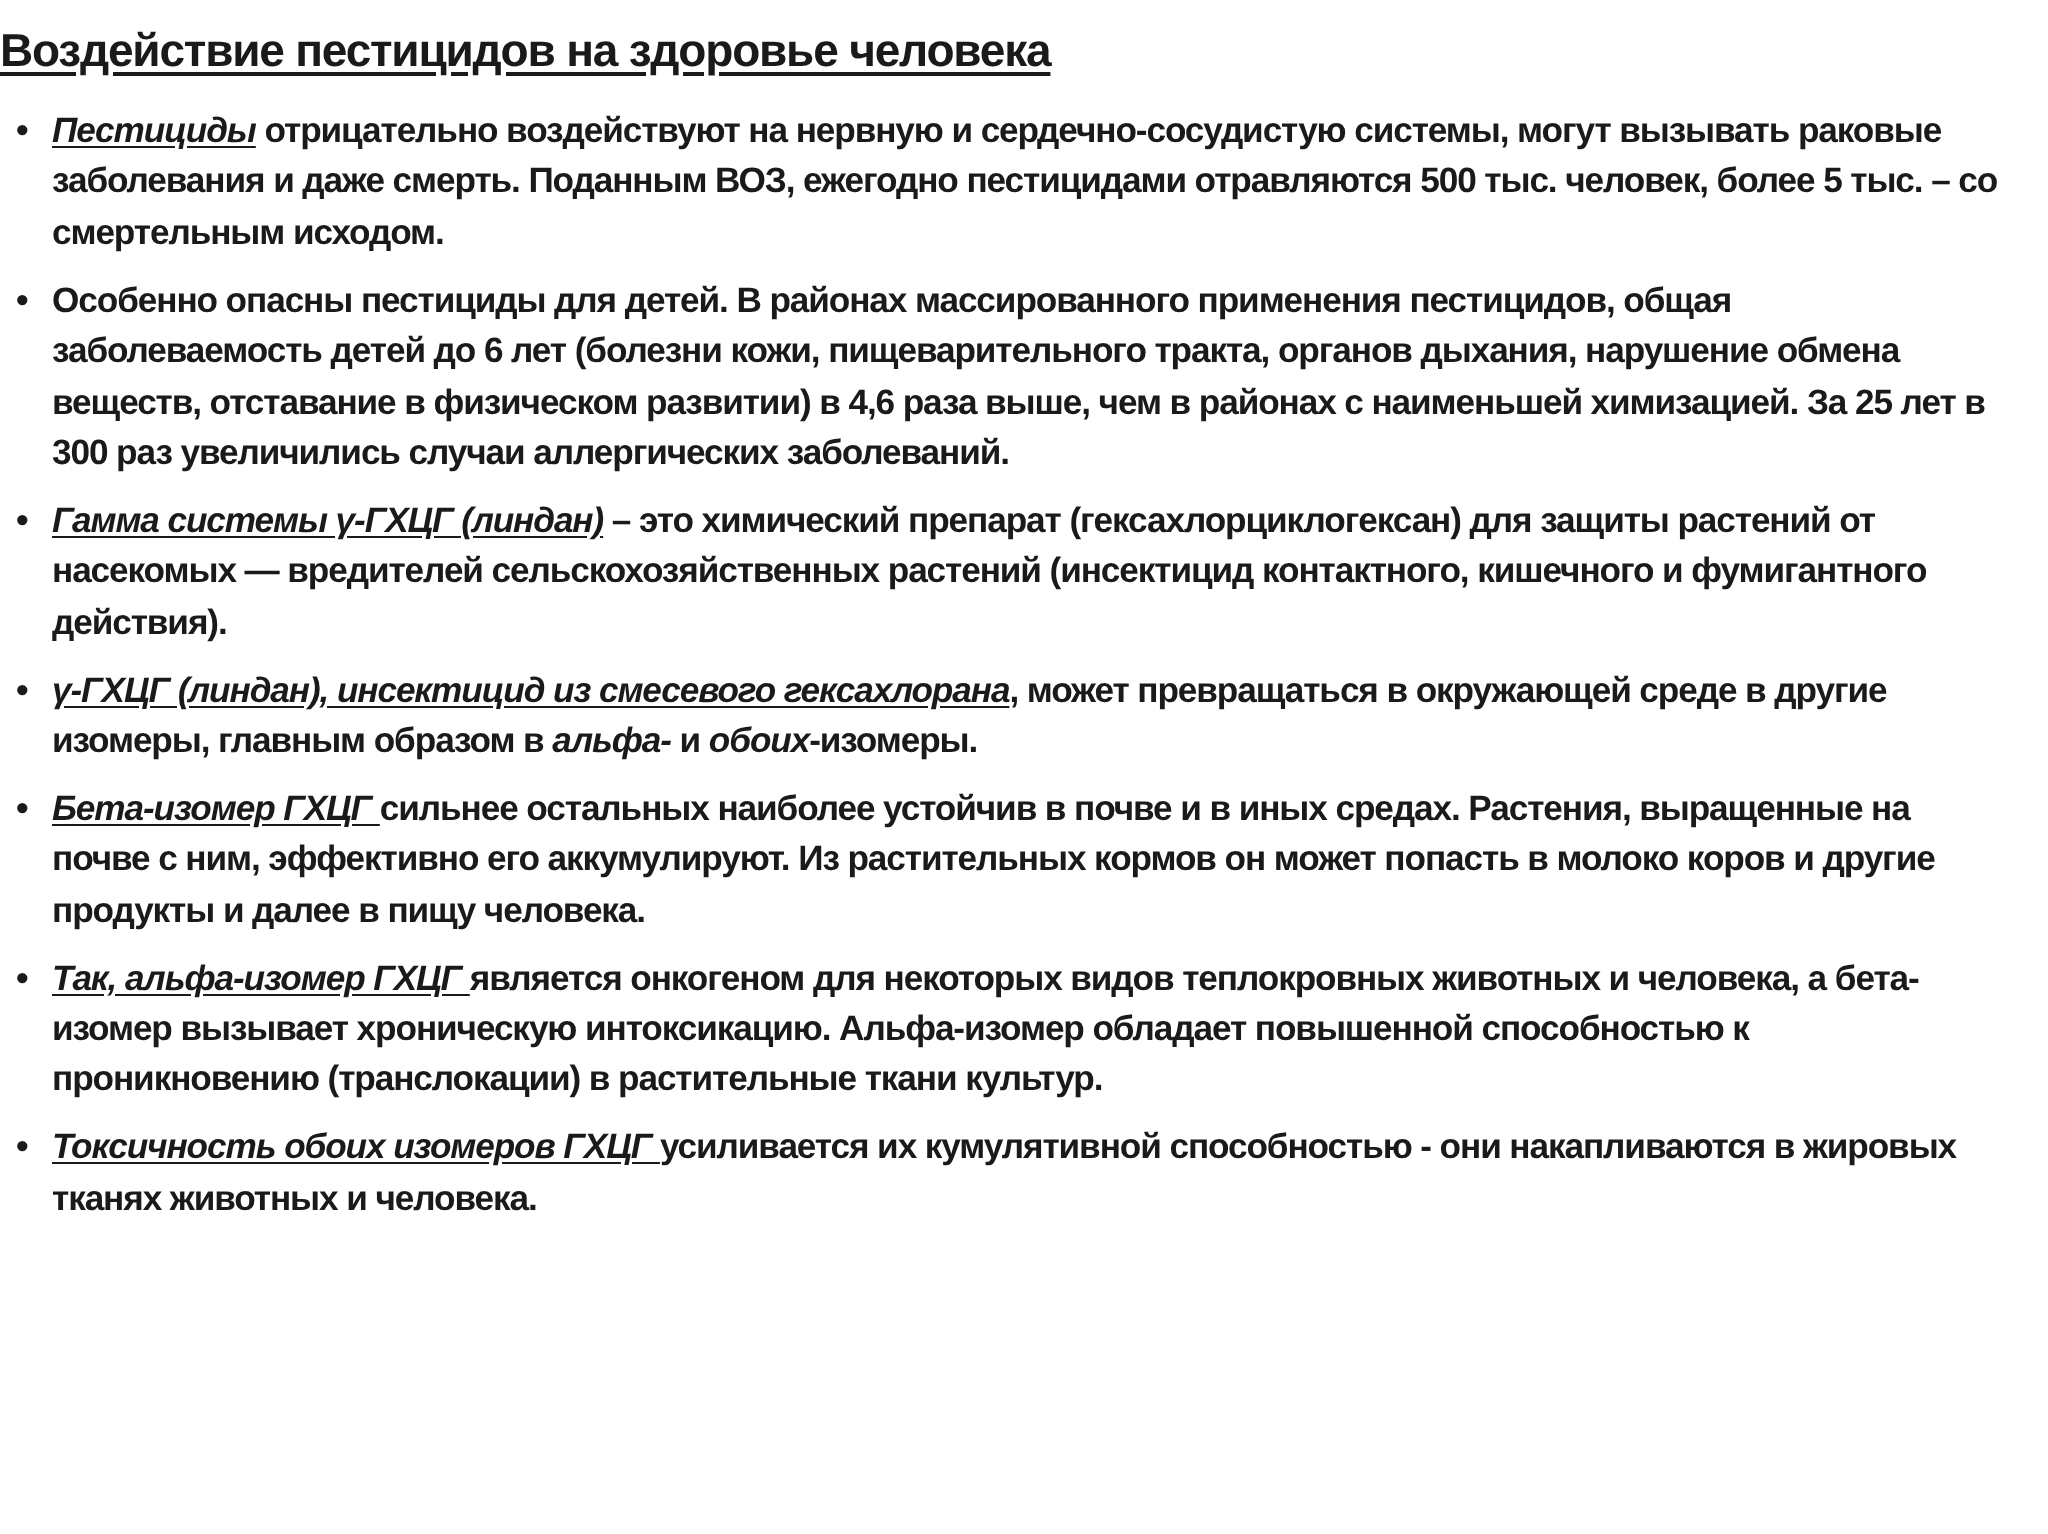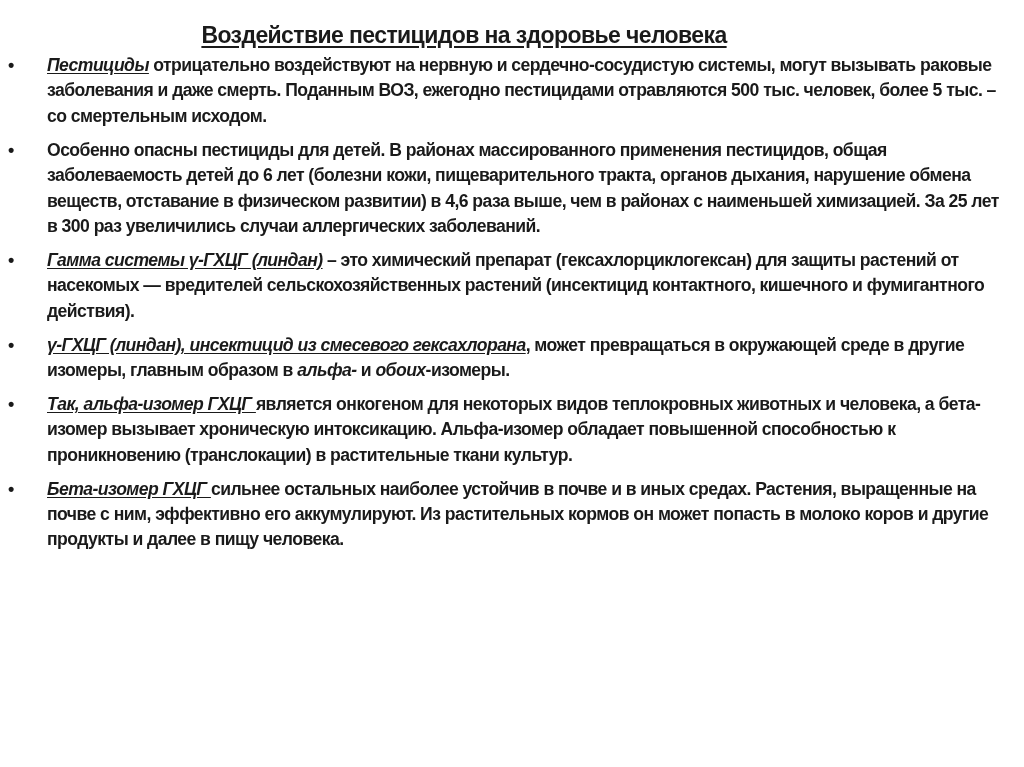--- a/index.html
+++ b/index.html
@@ -3,31 +3,31 @@
 <meta charset="utf-8">
 <style>
   html, body { margin: 0; padding: 0; background: #ffffff; }
   body {
     width: 1024px; height: 767px; overflow: hidden;
     font-family: "Liberation Sans Narrow", "Liberation Sans", sans-serif;
     color: #1a1a1a;
   }
   .slide { position: relative; width: 1024px; height: 767px; }
   .title {
-    position: absolute; top: 22px; left: 0; width: 928px;
-    text-align: center; font-size: 23px; font-weight: bold;
+    position: absolute; top: 12px; left: 0; width: 928px;
+    text-align: left; font-size: 23px; font-weight: bold;
     letter-spacing: -0.6px;
   }
   .title span { text-decoration: underline; text-underline-offset: 3px; }
   ul.bullets {
     position: absolute; top: 53px; left: 0; margin: 0; padding: 0;
     list-style: none; width: 1000px;
   }
   ul.bullets li {
-    position: relative; padding-left: 47px;
+    position: relative; padding-left: 26px;
     font-size: 17.6px; font-weight: bold; line-height: 25.4px;
     letter-spacing: -0.55px; margin-bottom: 8.5px;
   }
   ul.bullets li::before {
     content: "\2022"; position: absolute; left: 8px; top: 0;
     font-size: 18px;
   }
   .em { font-style: italic; text-decoration: underline; text-underline-offset: 2px; }
   .it { font-style: italic; }
 </style>
@@ -42,18 +42,19 @@
   <ul class="bullets">
     <li><span class="em">Пестициды</span><span>  отрицательно воздействуют на нервную и сердечно-сосудистую системы, могут вызывать раковые заболевания и даже смерть. Поданным ВОЗ, ежегодно пестицидами отравляются 500 тыс. человек, более 5 тыс. – со смертельным исходом.</span></li>
 
     <li><span>Особенно опасны пестициды для детей. В районах массированного применения пестицидов, общая заболеваемость детей до 6 лет (болезни кожи, пищеварительного тракта, органов дыхания, нарушение обмена веществ, отставание в физическом развитии) в 4,6 раза выше, чем в районах с наименьшей химизацией. За 25 лет в 300 раз увеличились случаи аллергических заболеваний.</span></li>
 
 
     <li><span class="em">Гамма системы γ-ГХЦГ (линдан)</span><span> – это химический препарат (гексахлорциклогексан) для защиты растений от насекомых — вредителей сельскохозяйственных растений (инсектицид контактного, кишечного и фумигантного действия).</span></li>
 
     <li><span class="em">γ-ГХЦГ (линдан), инсектицид из смесевого гексахлорана</span><span>, может превращаться в окружающей среде в другие изомеры, главным образом в </span><span class="it">альфа-</span><span> и </span><span class="it">обоих</span><span>-изомеры.</span></li>
 
+    <li><span class="em">Бета-изомер ГХЦГ </span><span>сильнее остальных наиболее устойчив в почве и в иных средах. Растения, выращенные на почве с ним, эффективно его аккумулируют. Из растительных кормов он может попасть в молоко коров и другие продукты и далее в пищу человека.</span></li>
+
     <li><span class="em">Так, альфа-изомер ГХЦГ </span><span>является онкогеном для некоторых видов теплокровных животных и человека, а бета-изомер вызывает хроническую интоксикацию. Альфа-изомер обладает повышенной способностью к проникновению (транслокации) в растительные ткани культур.</span></li>
 
-    <li><span class="em">Бета-изомер ГХЦГ </span><span>сильнее остальных наиболее устойчив в почве и в иных средах. Растения, выращенные на почве с ним, эффективно его аккумулируют. Из растительных кормов он может попасть в молоко коров и другие продукты и далее в пищу человека.</span></li>
-
+    <li><span class="em">Токсичность обоих изомеров ГХЦГ </span><span>усиливается их кумулятивной способностью - они накапливаются в жировых тканях животных и человека.</span></li>
   </ul>
 </div>
 
 </body></html>

